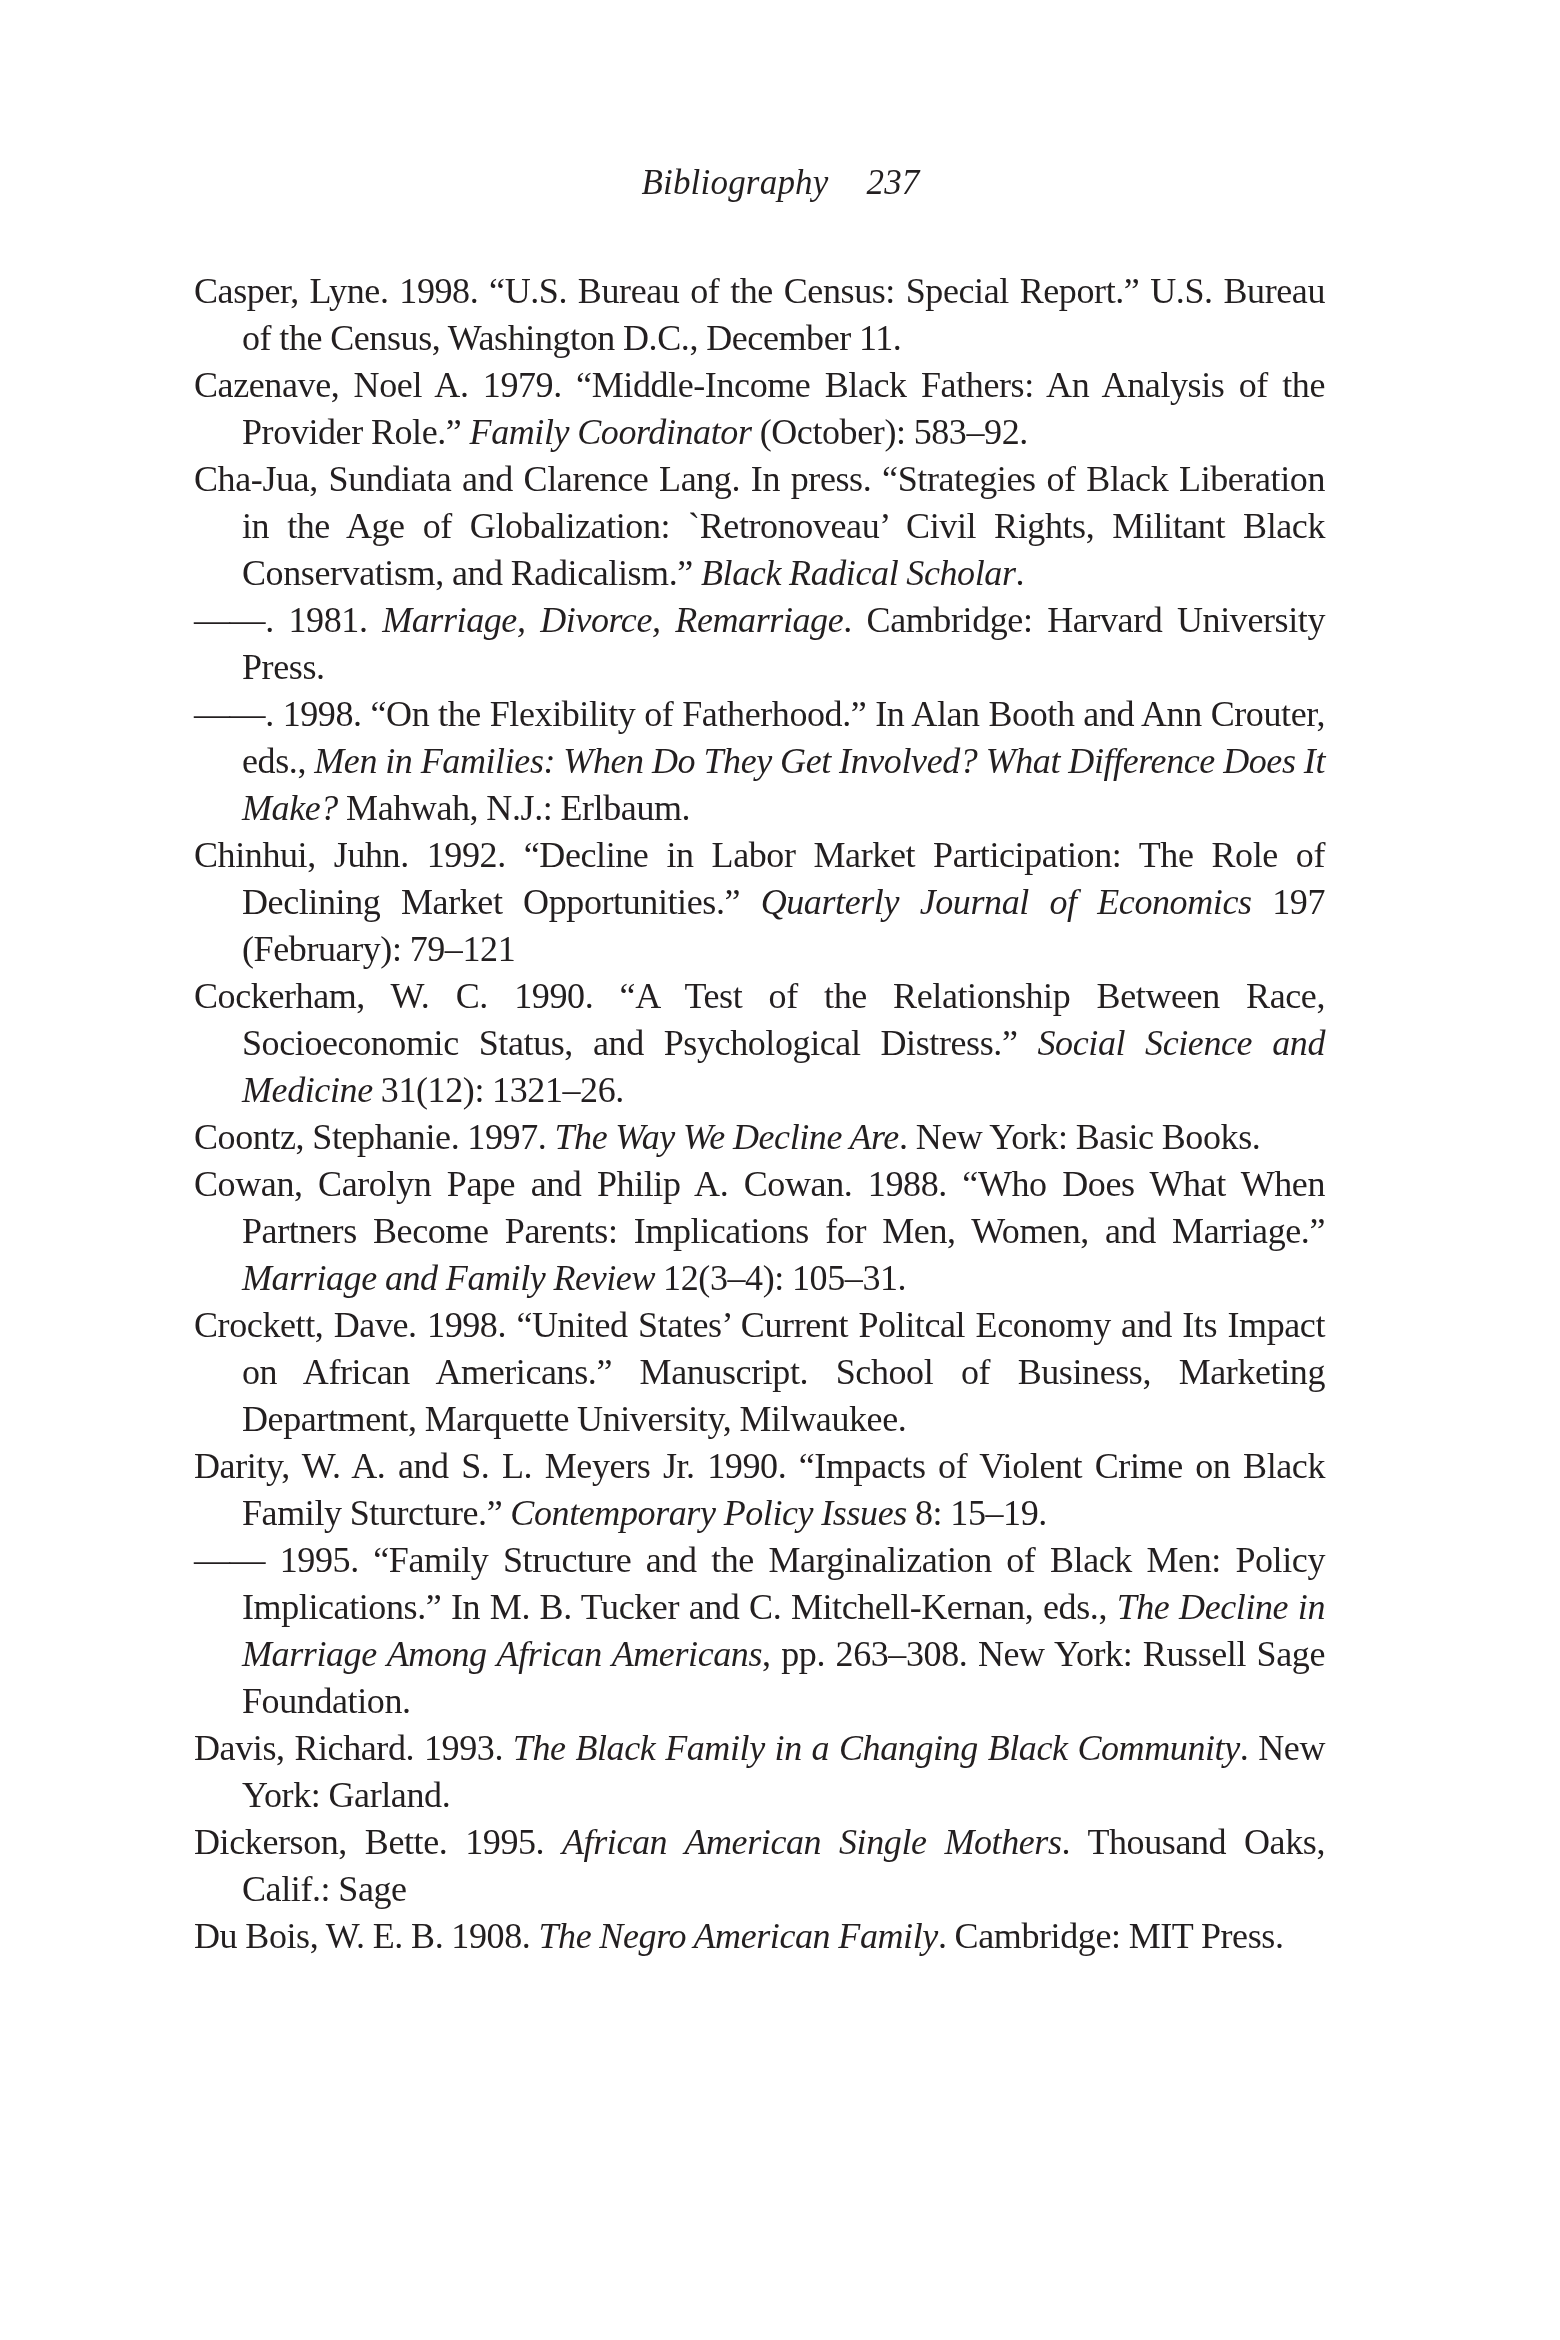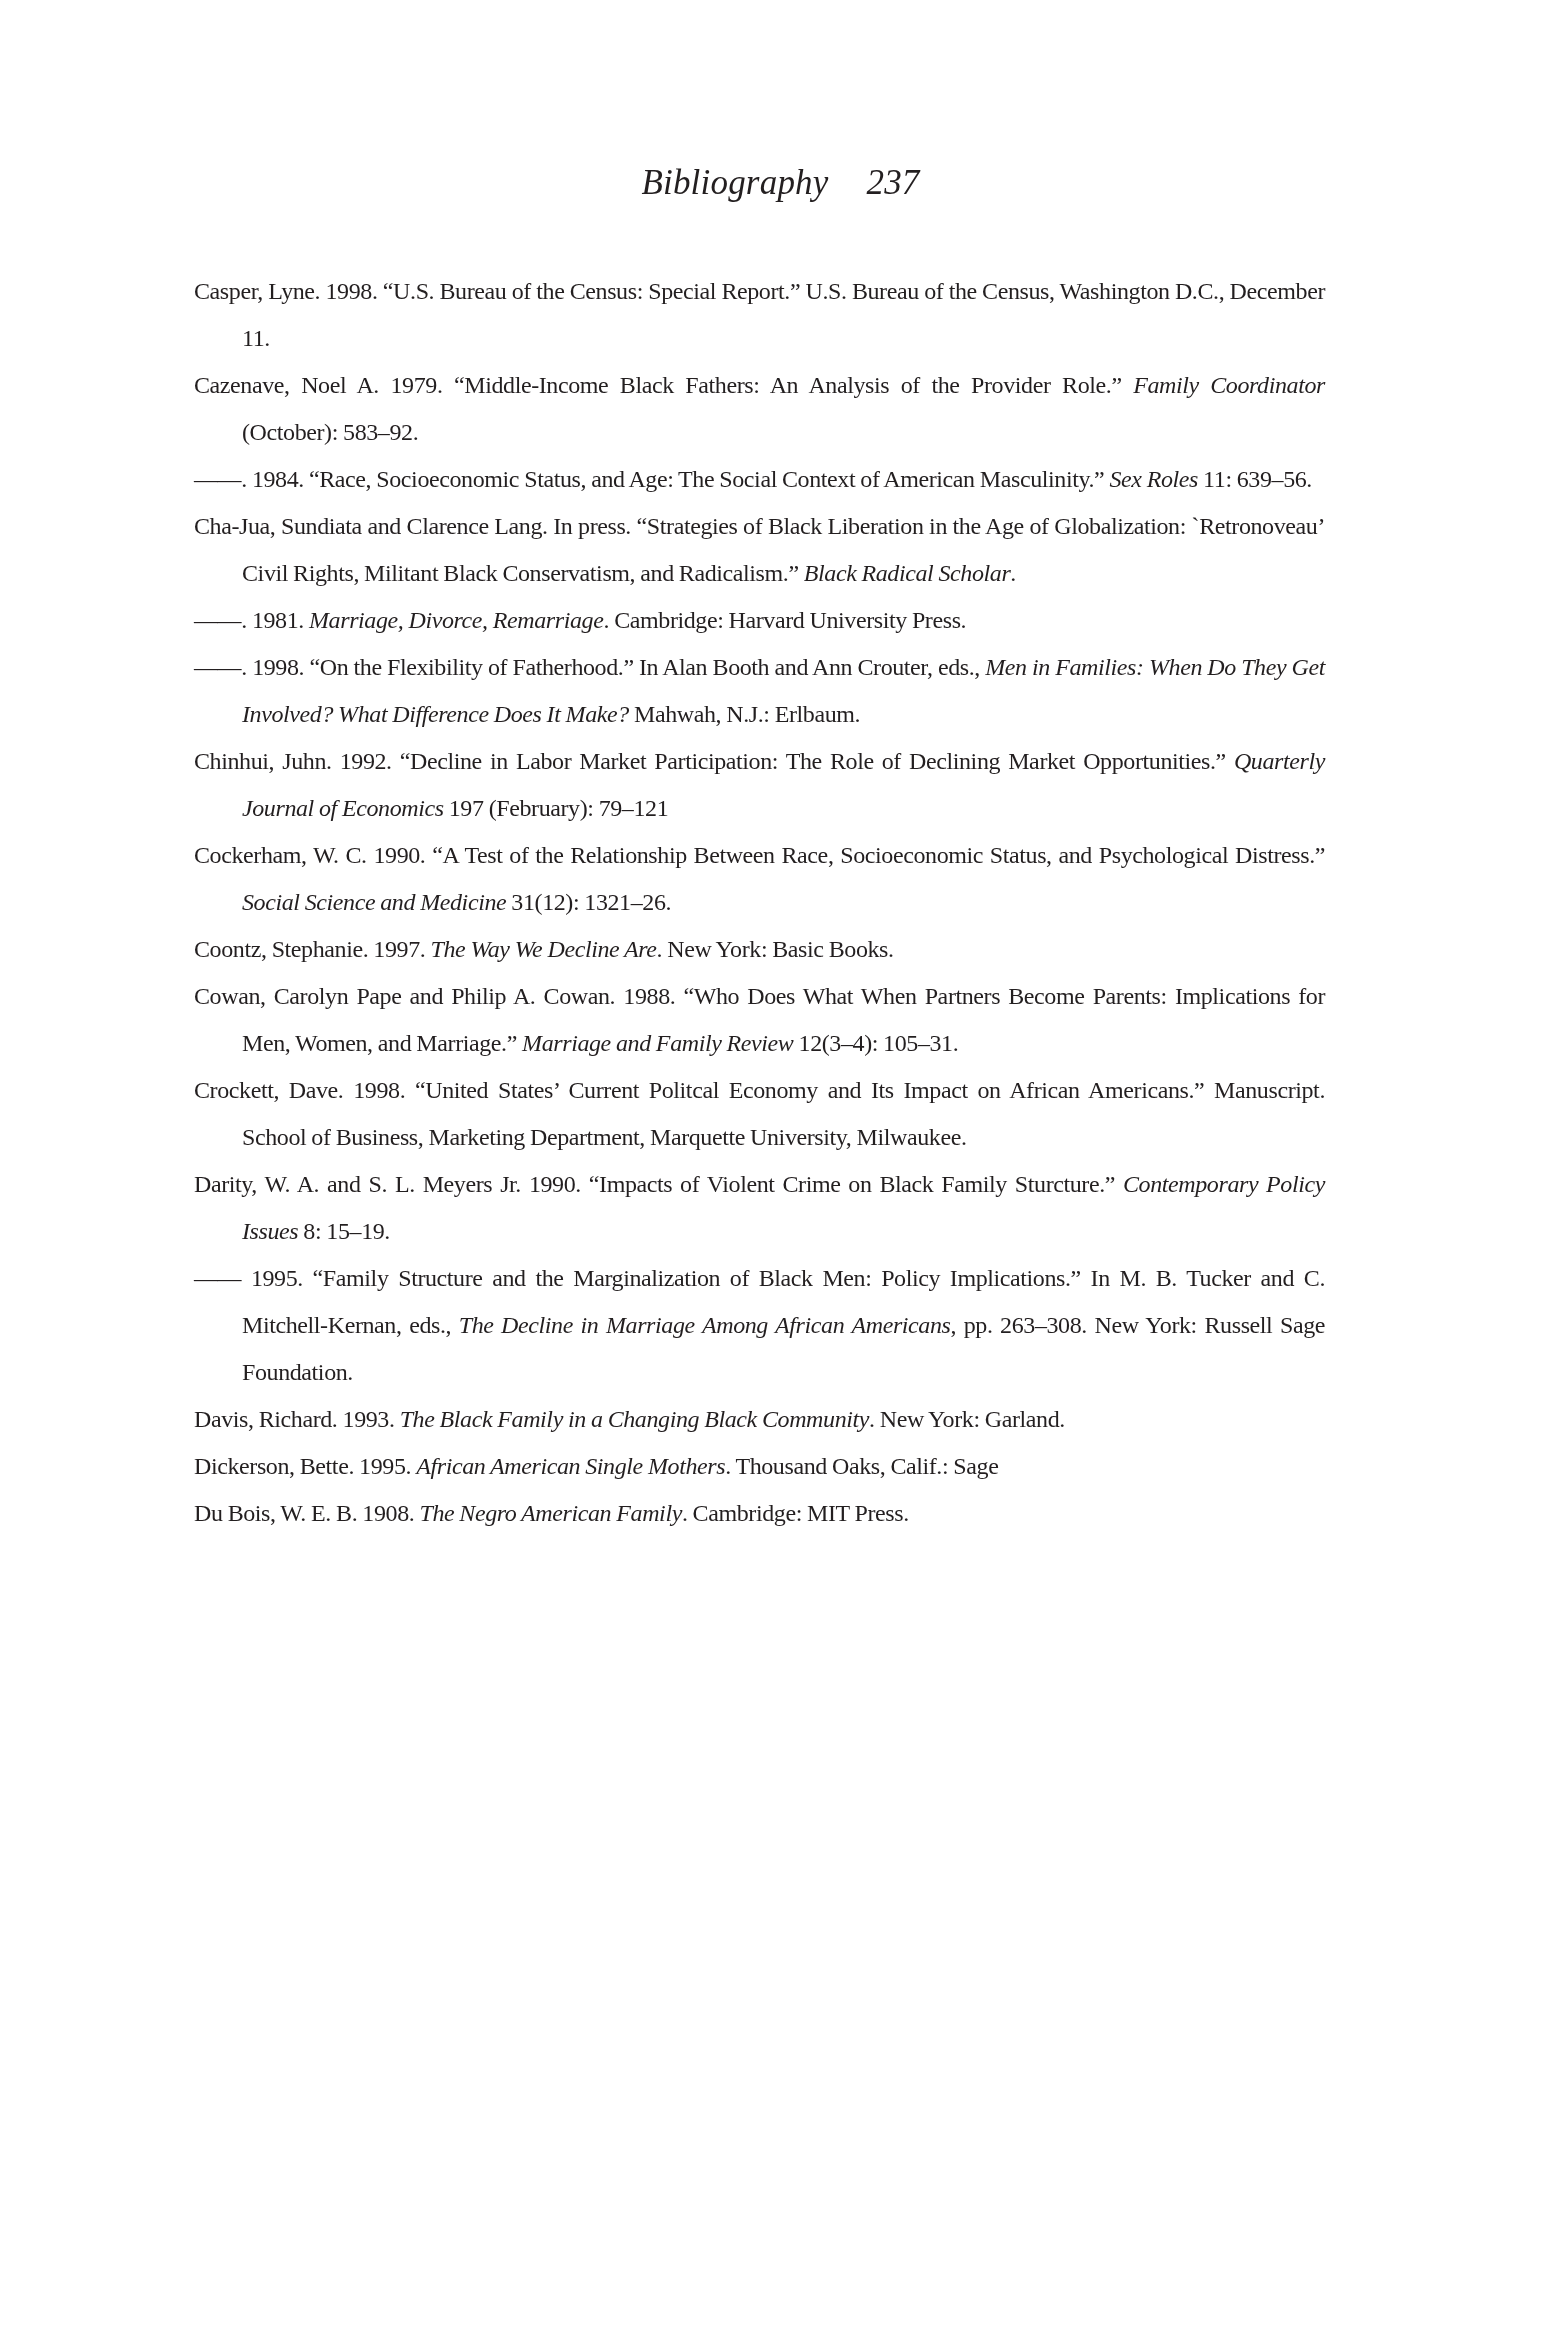--- a/index.html
+++ b/index.html
@@ -29,21 +29,21 @@
     .bib-list {
       position: absolute;
       top: 268px;
       left: 194px;
       width: 1131px;
       margin: 0;
       padding: 0;
       list-style: none;
     }
     .bib-entry {
-      font-size: 24px;
+      font-size: 36px;
       line-height: 47px;
       padding-left: 48px;
       text-indent: -48px;
       text-align: justify;
       text-align-last: left;
       word-spacing: -0.5px;
       letter-spacing: -0.4px;
     }
     .bib-entry .it { font-style: italic; }
   </style>
@@ -51,21 +51,20 @@
 <body>
 
 <div class="running-head">
   <span class="title">Bibliography</span>
   <span class="page-number">237</span>
 </div>
 
 <ul class="bib-list" id="bib-list">
     <li class="bib-entry"><span>Casper, Lyne. 1998. “U.S. Bureau of the Census: Special Report.” U.S. Bureau of the Census, Washington D.C., December 11.</span></li>
     <li class="bib-entry"><span>Cazenave, Noel A. 1979. “Middle-Income Black Fathers: An Analysis of the Provider Role.” </span><span class="it">Family Coordinator</span><span> (October): 583–92.</span></li>
-    <li class="bib-entry"><span>——. 1984. “Race, Socioeconomic Status, and Age: The Social Context of American Masculinity.” </span><span class="it">Sex Roles</span><span> 11: 639–56.</span></li>
     <li class="bib-entry"><span>Cha-Jua, Sundiata and Clarence Lang. In press. “Strategies of Black Liberation in the Age of Globalization: `Retronoveau’ Civil Rights, Militant Black Conservatism, and Radicalism.” </span><span class="it">Black Radical Scholar</span><span>.</span></li>
     <li class="bib-entry"><span>——. 1981. </span><span class="it">Marriage, Divorce, Remarriage</span><span>. Cambridge: Harvard University Press.</span></li>
     <li class="bib-entry"><span>——. 1998. “On the Flexibility of Fatherhood.” In Alan Booth and Ann Crouter, eds., </span><span class="it">Men in Families: When Do They Get Involved? What Difference Does It Make?</span><span> Mahwah, N.J.: Erlbaum.</span></li>
     <li class="bib-entry"><span>Chinhui, Juhn. 1992. “Decline in Labor Market Participation: The Role of Declining Market Opportunities.” </span><span class="it">Quarterly Journal of Economics</span><span> 197 (February): 79–121</span></li>
     <li class="bib-entry"><span>Cockerham, W. C. 1990. “A Test of the Relationship Between Race, Socioeconomic Status, and Psychological Distress.” </span><span class="it">Social Science and Medicine</span><span> 31(12): 1321–26.</span></li>
     <li class="bib-entry"><span>Coontz, Stephanie. 1997. </span><span class="it">The Way We Decline Are</span><span>. New York: Basic Books.</span></li>
     <li class="bib-entry"><span>Cowan, Carolyn Pape and Philip A. Cowan. 1988. “Who Does What When Partners Become Parents: Implications for Men, Women, and Marriage.” </span><span class="it">Marriage and Family Review</span><span> 12(3–4): 105–31.</span></li>
     <li class="bib-entry"><span>Crockett, Dave. 1998. “United States’ Current Politcal Economy and Its Impact on African Americans.” Manuscript. School of Business, Marketing Department, Marquette University, Milwaukee.</span></li>
     <li class="bib-entry"><span>Darity, W. A. and S. L. Meyers Jr. 1990. “Impacts of Violent Crime on Black Family Sturcture.”  </span><span class="it">Contemporary Policy Issues</span><span> 8: 15–19.</span></li>
     <li class="bib-entry"><span>—— 1995. “Family Structure and the Marginalization of Black Men: Policy Impli­cations.” In M. B. Tucker and C. Mitchell-Kernan, eds., </span><span class="it">The Decline in Marriage Among African Americans</span><span>, pp. 263–308. New York: Russell Sage Foundation.</span></li>

